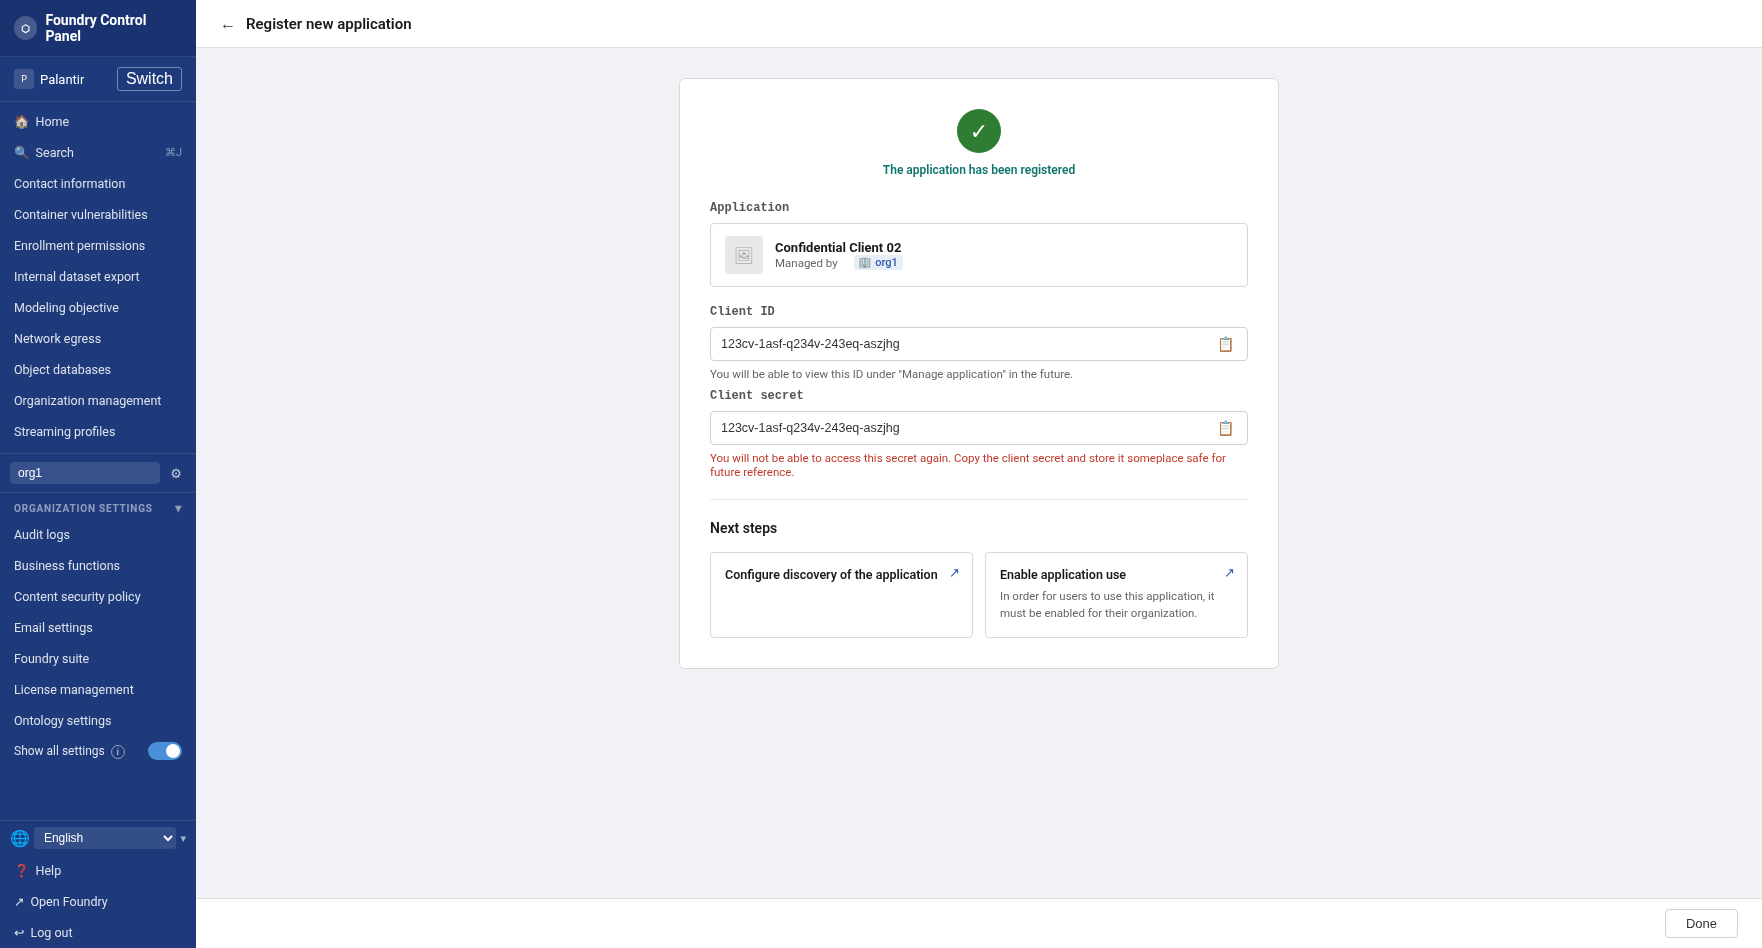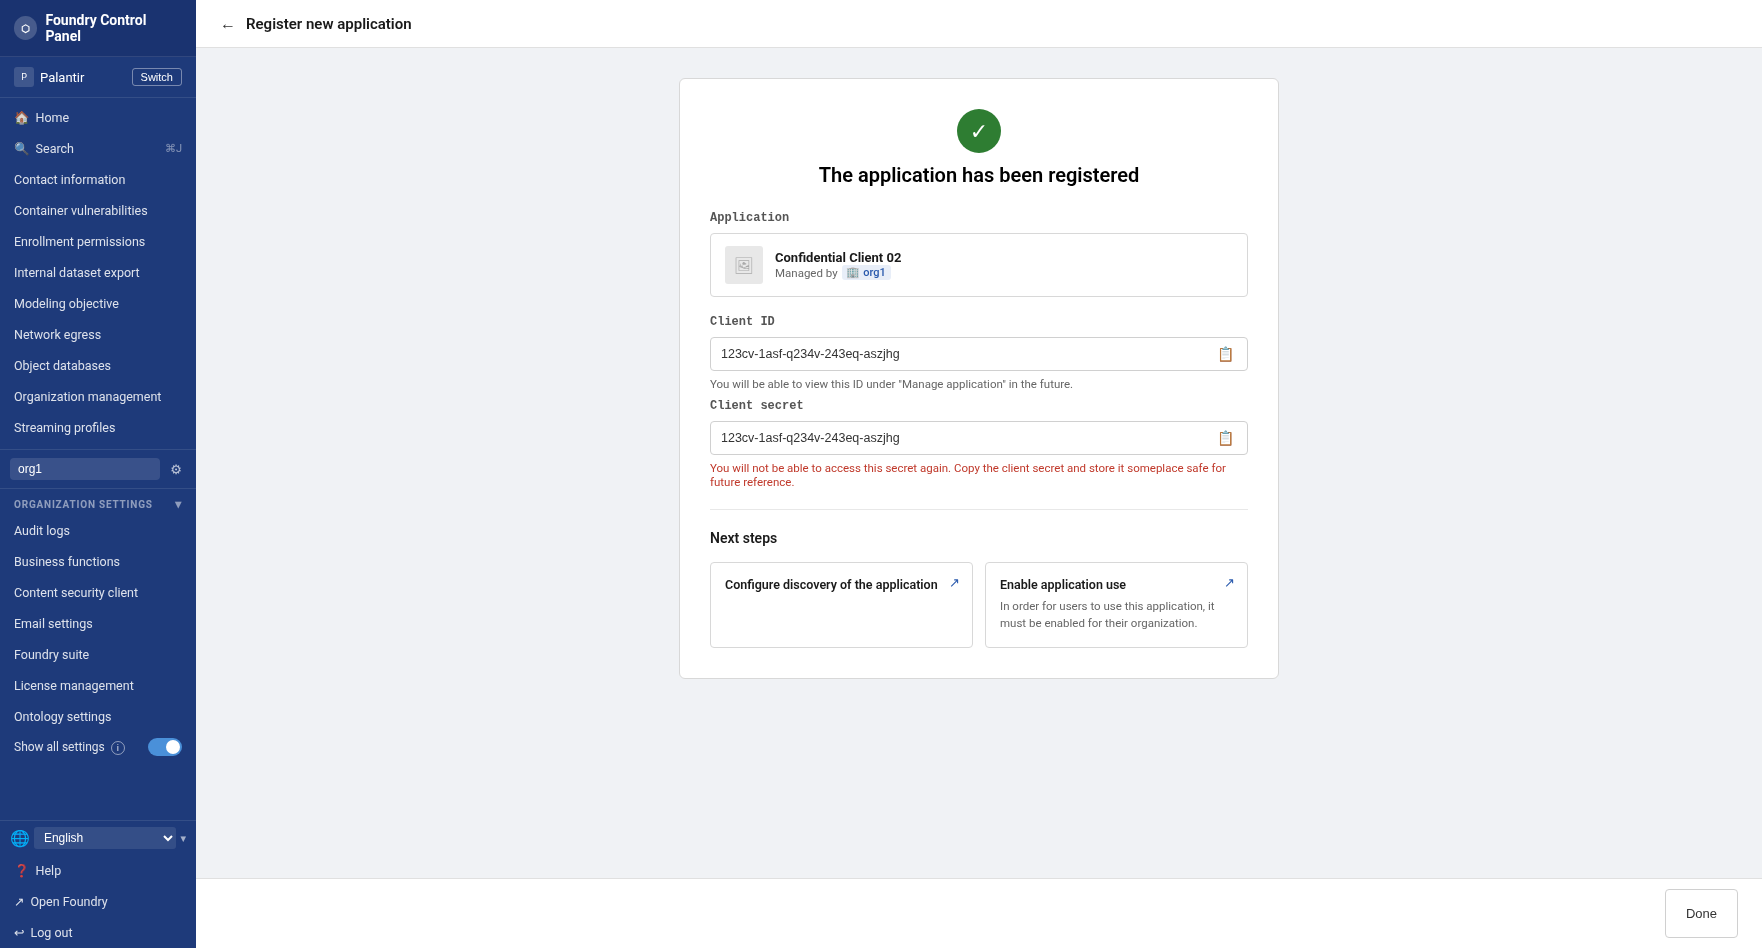--- a/index.html
+++ b/index.html
@@ -42,21 +42,21 @@
     .palantir-left { display: flex; align-items: center; gap: 6px; }
     .palantir-icon {
       width: 20px; height: 20px;
       background: rgba(255,255,255,0.15);
       border-radius: 3px;
       display: flex; align-items: center; justify-content: center;
       font-size: 9px;
     }
     .switch-btn {
       background: none; border: 1px solid rgba(255,255,255,0.4); color: #fff;
-      padding: 2px 8px; border-radius: 3px; font-size: 11px; cursor: pointer; text-align: right;
+      padding: 2px 8px; border-radius: 3px; font-size: 16px; cursor: pointer; text-align: right;
     }
     .nav-item {
       padding: 8px 14px;
       font-size: 12.5px;
       color: rgba(255,255,255,0.85);
       cursor: pointer;
       display: flex; align-items: flex-start; gap: 6px;
     }
     .nav-item.home, .nav-item.search {
       display: flex; align-items: center;
@@ -148,37 +148,37 @@
       margin-bottom: 24px;
     }
     .check-circle {
       width: 44px; height: 44px;
       background: #2e7d32;
       border-radius: 50%;
       display: inline-flex; align-items: center; justify-content: center;
       font-size: 22px; color: #fff;
       margin-bottom: 10px;
     }
-    .success-title { font-size: 20px; font-weight: 600; color: #000000; }
+    .success-title { font-size: 12px; font-weight: 600; color: #0f766e; }
 
     .field-label {
       font-size: 12px; font-weight: 600; color: #555; margin-bottom: 8px; font-family: Liberation Mono, monospace;
     }
     .app-row {
       border: 1px solid #d8d8d8; border-radius: 4px;
       display: flex; align-items: center; gap: 12px;
       padding: 12px 14px; margin-bottom: 18px;
     }
     .app-img-placeholder {
       width: 38px; height: 38px; background: #e8e8e8;
       border-radius: 3px; display: flex; align-items: center; justify-content: center;
       font-size: 16px; color: #aaa; flex-shrink: 0;
     }
     .app-name { font-size: 13px; font-weight: 700; color: #1a1a1a; }
-    .app-managed { font-size: 11.5px; color: #666; display: flex; align-items: center; gap: 4px; }
+    .app-managed { font-size: 11.5px; color: #666; display: flex; align-items: center; gap: 16px; }
     .org-badge {
       display: inline-flex; align-items: center; gap: 3px;
       background: #e8eef8; border-radius: 3px; padding: 1px 5px;
       font-size: 11px; color: #2a5aad; font-weight: 500;
     }
 
     .input-row {
       display: flex; align-items: center;
       border: 1px solid #d0d0d0; border-radius: 4px;
       padding: 8px 10px; gap: 6px; margin-bottom: 6px;
@@ -208,21 +208,21 @@
       position: absolute; top: 12px; right: 12px;
       color: #2a5aad; font-size: 13px;
     }
 
     #footer {
       background: #fff; border-top: 1px solid #e0e0e0;
       padding: 10px 24px; display: flex; justify-content: flex-end;
     }
     .done-btn {
       background: #fff; border: 1px solid #d0d0d0;
-      padding: 16px 20px; border-radius: 4px; font-size: 13px;
+      padding: 6px 20px; border-radius: 4px; font-size: 13px;
       cursor: pointer; color: #333;
     }
   </style>
 </head>
 <body>
 
 <div id="sidebar">
   <div id="sidebar-header">
     <div class="header-icon">⬡</div>
     <span>Foundry Control Panel</span>
@@ -289,21 +289,21 @@
   </div>
 
   <div>
     <div class="nav-item">
         <span>Audit logs</span>
       </div>
     <div class="nav-item">
         <span>Business functions</span>
       </div>
     <div class="nav-item">
-        <span>Content security client</span>
+        <span>Content security policy</span>
       </div>
     <div class="nav-item">
         <span>Email settings</span>
       </div>
     <div class="nav-item">
         <span>Foundry suite</span>
       </div>
     <div class="nav-item">
         <span>License management</span>
       </div>

